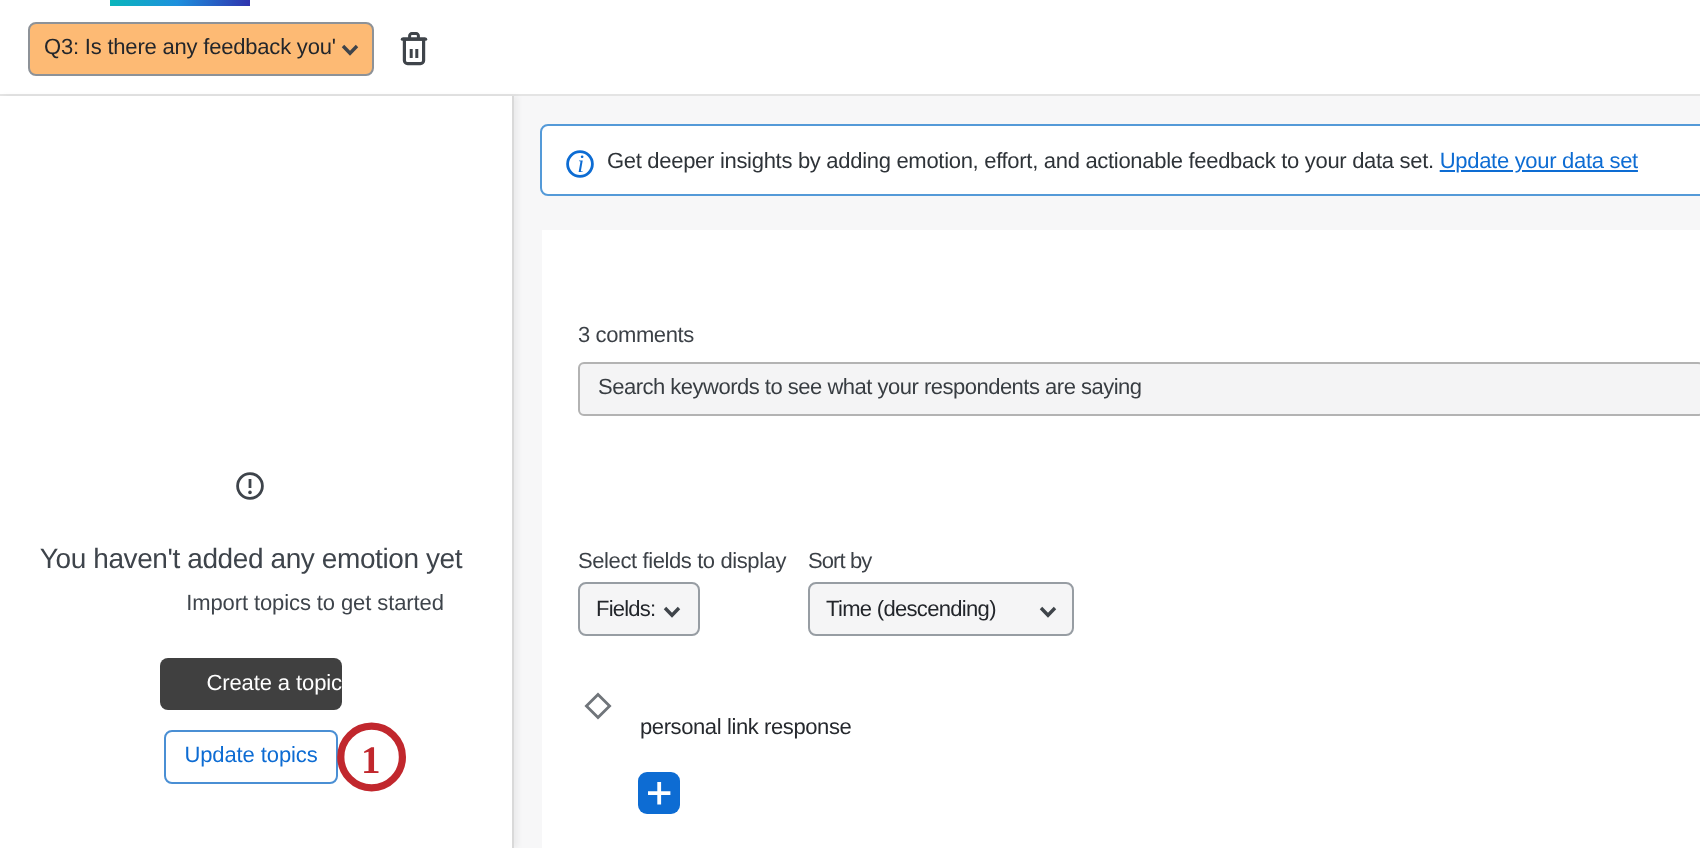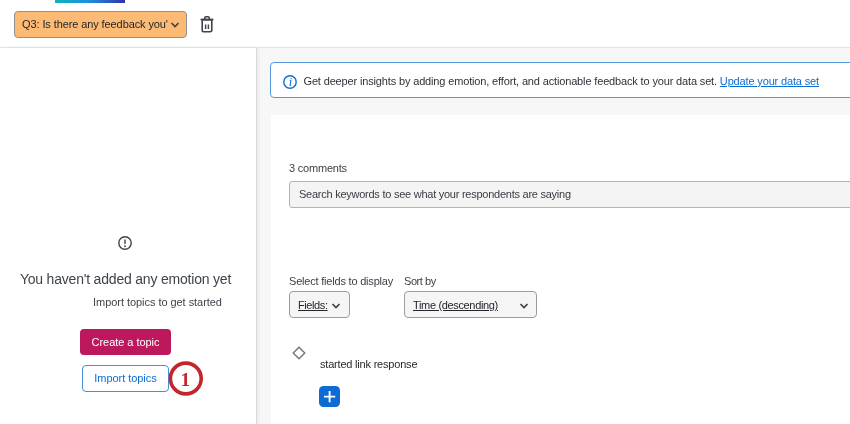--- a/index.html
+++ b/index.html
@@ -18,22 +18,22 @@
 
 
 .rightbg { position:absolute; left:257px; top:48px; width:593px; height:376px; background:#f7f7f8; }
 .sidebar { position:absolute; left:0; top:48px; width:257px; height:376px; background:#fff;
   border-right:1px solid #d9d9d9; box-shadow:2px 0 3px rgba(0,0,0,0.05); }
 .alerticon { position:absolute; left:118px; top:236px; }
 .h1 { position:absolute; left:0; top:271px; width:251px; text-align:center; font-size:14px;
   letter-spacing:-0.2px; color:#3e444b; }
 .h2 { position:absolute; left:0; top:296px; width:251px; text-align:center; font-size:11px;
   letter-spacing:-0.05px; color:#3e444b;margin-left:32px; }
-.btn1 { position:absolute; left:80px; top:329px; width:91px; height:26px; background:#be185d;
-  border-radius:4px; color:#fff; font-size:11px; letter-spacing:-0.05px; text-align:center; line-height:26px; }
+.btn1 { position:absolute; left:80px; top:329px; width:91px; height:26px; background:#404040;
+  border-radius:4px; color:#fff; font-size:11px; letter-spacing:-0.05px; text-align:right; line-height:26px; }
 .btn2 { position:absolute; left:82px; top:365px; width:87px; height:27px; background:#fff;
   border:1px solid #4a8fd4; border-radius:4px; color:#0d6cd3; font-size:11px; letter-spacing:-0.05px;
   text-align:center; line-height:25px; }
 .redcirc { position:absolute; left:168px; top:360px; }
 
 
 .banner { position:absolute; left:270px; top:62px; width:588px; height:36px; background:#fff;
   border:1px solid #549ad8; border-radius:4px; }
 .banner .txt { position:absolute; left:32.5px; top:1px; line-height:34px; font-size:11px;
   letter-spacing:-0.15px; color:#2e3338; white-space:nowrap; }
@@ -43,21 +43,21 @@
 
 .card { position:absolute; left:271px; top:115px; width:579px; height:309px; background:#fff; }
 .lbl { font-size:11px; letter-spacing:-0.2px; color:#3c4147; }
 .c1 { position:absolute; left:289px; top:162px; }
 .search { position:absolute; left:289px; top:181px; width:563px; height:26.5px; background:#f4f4f5;
   border:1px solid #b3b3b3; border-radius:3px; font-size:11px; letter-spacing:-0.25px; color:#383d42;
   line-height:24px; padding-left:9px; }
 .c2 { position:absolute; left:289px; top:274.5px; }
 .c3 { position:absolute; left:404px; top:274.5px; letter-spacing:-0.45px; }
 .dd { position:absolute; background:#f5f5f6; border:1px solid #979da3; border-radius:4px; height:27px;
-  font-size:11px; letter-spacing:-0.4px; color:#23262b; line-height:26px; padding-left:8px;text-decoration:underline; }
+  font-size:11px; letter-spacing:-0.4px; color:#23262b; line-height:26px; padding-left:8px; }
 .dd1 { left:289px; top:291px; width:61px; }
 .dd2 { left:404px; top:291px; width:133px; letter-spacing:-0.34px; }
 .dd svg { position:absolute; right:8px; top:11px; }
 .diamond { position:absolute; left:291.5px; top:345.5px; }
 .plr { position:absolute; left:320px; top:358px; font-size:11px; letter-spacing:-0.2px; color:#26292e; }
 .plus { position:absolute; left:319px; top:385.5px; width:21px; height:21.5px; background:#0d6cd3; border-radius:4.5px; }
 </style>
 </head>
 <body>
   <div class="grad"></div>
@@ -78,21 +78,21 @@
   <div class="rightbg"></div>
   <div class="sidebar"></div>
     <svg class="alerticon" width="14" height="14" viewBox="0 0 14 14">
       <circle cx="7" cy="7" r="6.2" fill="none" stroke="#3e444b" stroke-width="1.4"></circle>
       <line x1="7" y1="3.5" x2="7" y2="8" stroke="#3e444b" stroke-width="1.4"></line>
       <circle cx="7" cy="10.2" r="0.9" fill="#3e444b"></circle>
     </svg>
     <div class="h1">You haven't added any emotion yet</div>
     <div class="h2">Import topics to get started</div>
     <div class="btn1">Create a topic</div>
-    <div class="btn2">Import topics</div>
+    <div class="btn2">Update topics</div>
   <svg class="redcirc" width="38" height="38" viewBox="0 0 38 38">
     <circle cx="17.8" cy="18.5" r="15.4" fill="none" stroke="#c1272d" stroke-width="3.6"></circle>
     <text x="17.4" y="26.4" text-anchor="middle" font-family="Liberation Serif,serif" font-size="19.5" font-weight="bold" fill="#c1272d">1</text>
   </svg>
 
   <div class="banner">
     <svg class="infoicon" width="14" height="14" viewBox="0 0 14 14">
       <circle cx="7" cy="7" r="6.2" fill="none" stroke="#0d6cd3" stroke-width="1.4"></circle>
       <text x="7.4" y="11.2" font-family="Liberation Serif, serif" font-style="italic" font-size="12.5" text-anchor="middle" fill="#0d6cd3">i</text>
     </svg>
@@ -110,18 +110,18 @@
     </svg>
   </div>
   <div class="dd dd2">Time (descending)
     <svg style="right:7.5px" width="10" height="6" viewBox="0 0 10 6">
       <path d="M1.5 1 L5 4.6 L8.5 1" fill="none" stroke="#3f444a" stroke-width="1.7"></path>
     </svg>
   </div>
   <svg class="diamond" width="14" height="14" viewBox="0 0 14 14">
     <rect x="2.9" y="2.9" width="8.2" height="8.2" fill="none" stroke="#70757a" stroke-width="1.4" transform="rotate(45 7 7)"></rect>
   </svg>
-  <div class="plr">started link response</div>
+  <div class="plr">personal link response</div>
   <div class="plus">
     <svg width="21" height="21" viewBox="0 0 21 21">
       <path d="M10.6 5 v11.2 M5 10.6 h11.2" stroke="#fff" stroke-width="1.9"></path>
     </svg>
   </div>
 
 </body></html>

